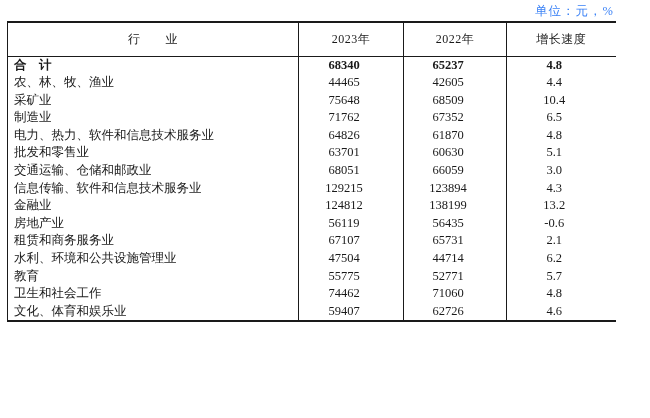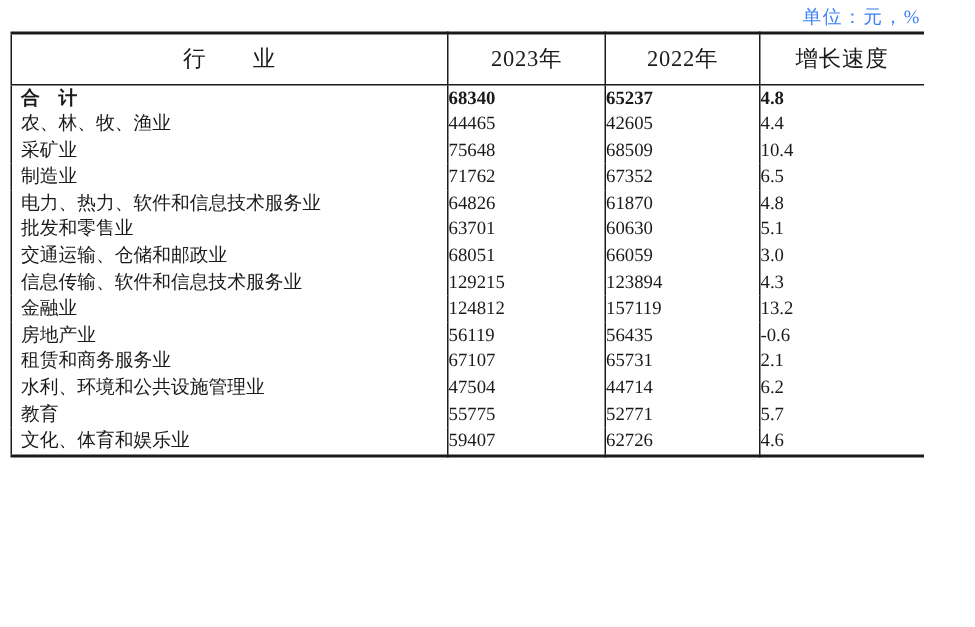--- a/index.html
+++ b/index.html
@@ -35,38 +35,38 @@
     border-left: 1px solid #1a1a1a;
   }
   col.col-industry { width: 291px; }
   col.col-2023 { width: 105px; }
   col.col-2022 { width: 103px; }
   col.col-growth { width: 109px; }
 
   thead tr { height: 34px; }
   thead th {
     font-weight: normal;
-    font-size: 15px;
+    font-size: 12px;
     text-align: center;
     border-bottom: 1px solid #1a1a1a;
     padding: 0;
     letter-spacing: 0.5px;
   }
   th.sep, td.sep { border-right: 1px solid #1a1a1a; }
 
   tbody tr { height: 17.6px; }
   tbody td {
     padding: 0;
     font-size: 12.5px;
     line-height: 17.6px;
     white-space: nowrap;
     overflow: hidden;
   }
   td.industry { text-align: left; padding-left: 6px; }
-  td.num { text-align: left; padding-right: 14px; }
+  td.num { text-align: center; padding-right: 14px; }
   tr.bold-row td { font-weight: bold; }
 </style>
 </head>
 <body>
 
 <div class="unit-note">单位：元，%</div>
 
 <table class="stat-table">
   <colgroup>
     <col class="col-industry">
@@ -127,21 +127,21 @@
       </tr>
       <tr>
         <td class="industry sep">信息传输、软件和信息技术服务业</td>
         <td class="num sep">129215</td>
         <td class="num sep">123894</td>
         <td class="num">4.3</td>
       </tr>
       <tr>
         <td class="industry sep">金融业</td>
         <td class="num sep">124812</td>
-        <td class="num sep">157119</td>
+        <td class="num sep">138199</td>
         <td class="num">13.2</td>
       </tr>
       <tr>
         <td class="industry sep">房地产业</td>
         <td class="num sep">56119</td>
         <td class="num sep">56435</td>
         <td class="num">-0.6</td>
       </tr>
       <tr>
         <td class="industry sep">租赁和商务服务业</td>
@@ -155,19 +155,25 @@
         <td class="num sep">44714</td>
         <td class="num">6.2</td>
       </tr>
       <tr>
         <td class="industry sep">教育</td>
         <td class="num sep">55775</td>
         <td class="num sep">52771</td>
         <td class="num">5.7</td>
       </tr>
       <tr>
+        <td class="industry sep">卫生和社会工作</td>
+        <td class="num sep">74462</td>
+        <td class="num sep">71060</td>
+        <td class="num">4.8</td>
+      </tr>
+      <tr>
         <td class="industry sep">文化、体育和娱乐业</td>
         <td class="num sep">59407</td>
         <td class="num sep">62726</td>
         <td class="num">4.6</td>
       </tr>
     </tbody>
 </table>
 
 </body></html>

